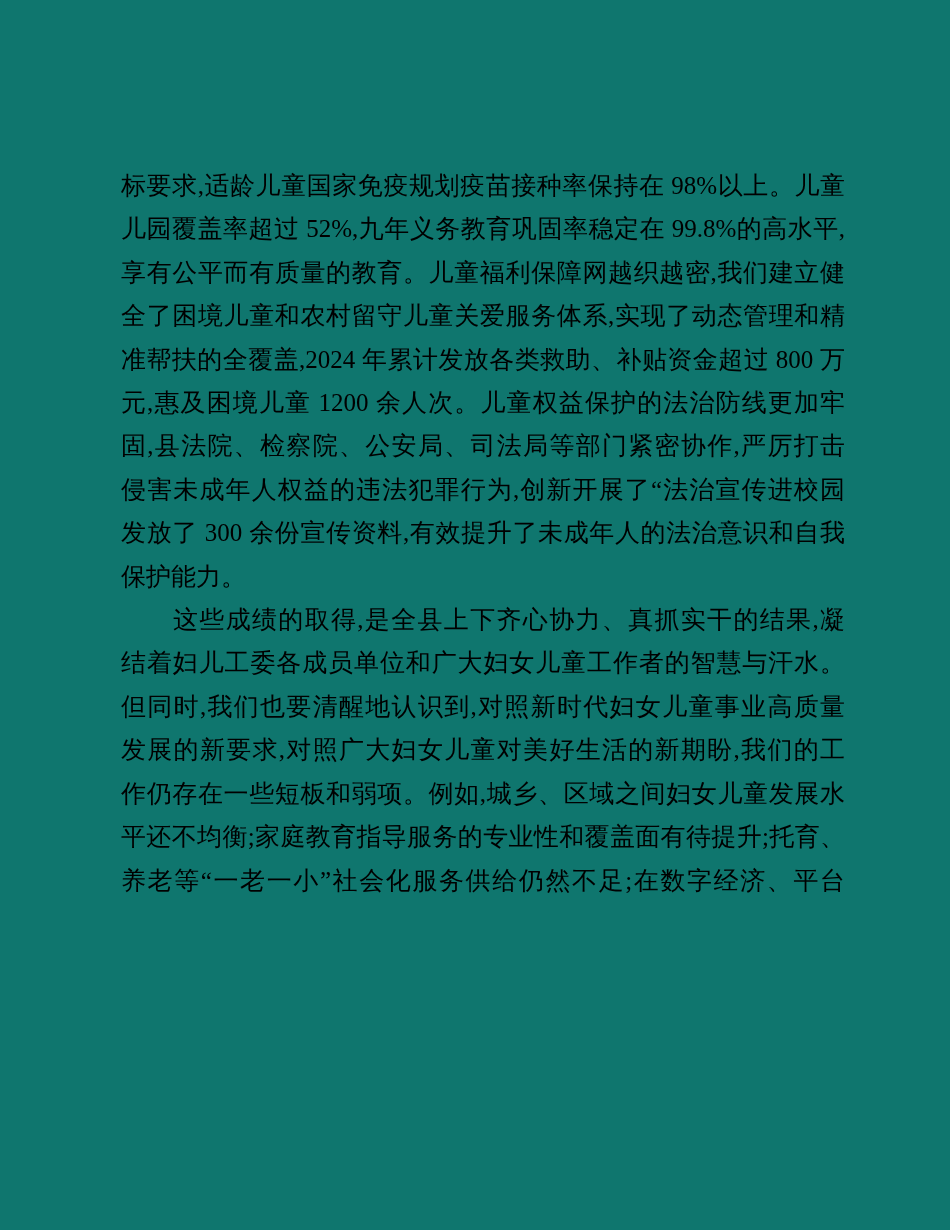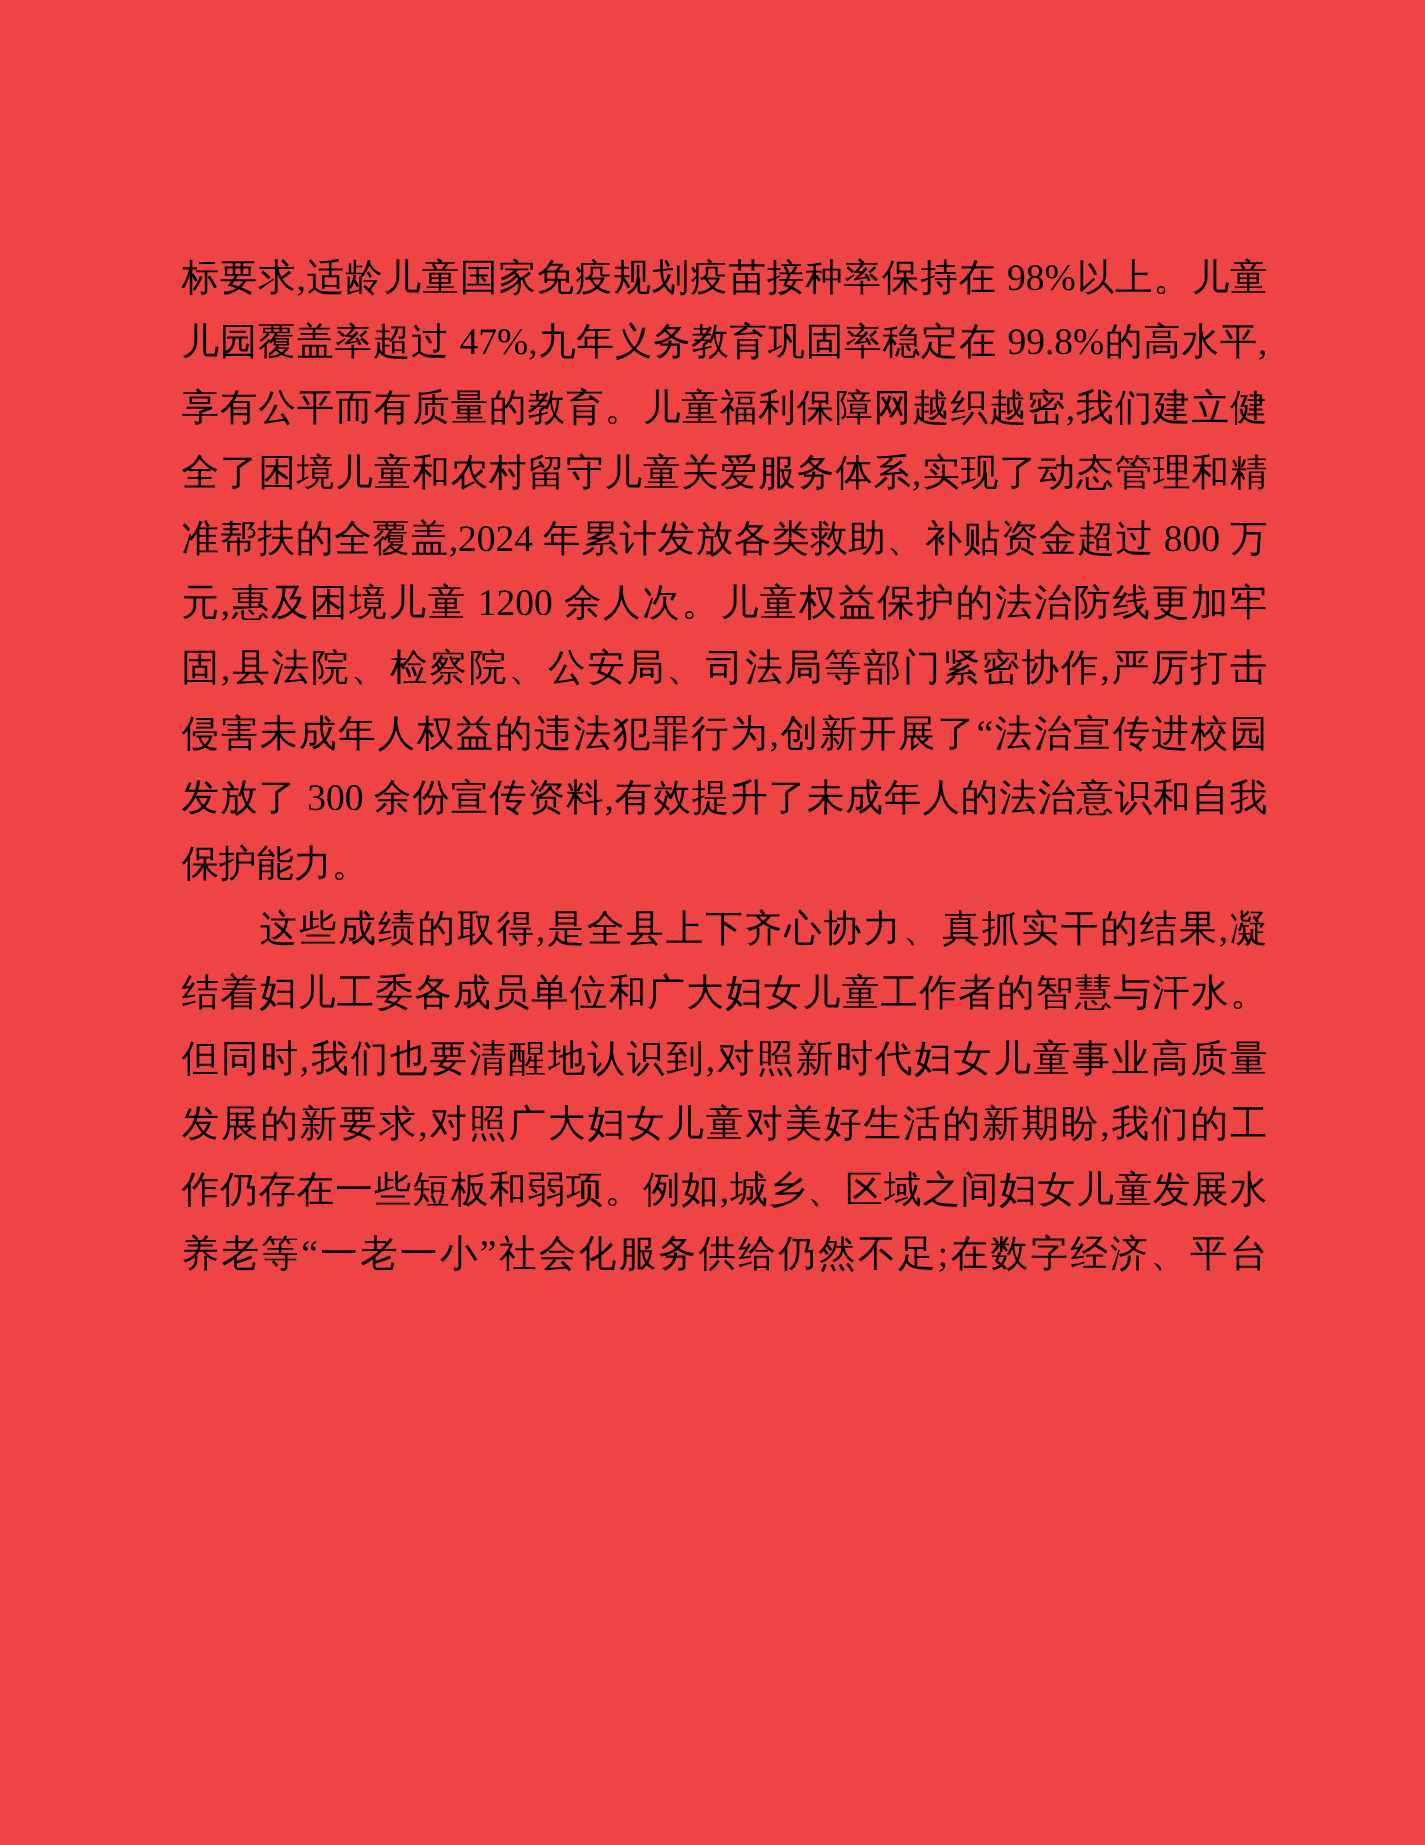--- a/index.html
+++ b/index.html
@@ -40,33 +40,34 @@
     text-align: left;
     text-align-last: left;
   }
   .line.indent {
     text-indent: 52px;
   }
 </style>
 </head>
 <body>
 
-<div class="page" style="background: #ef4444; color: rgb(0, 0, 0);">
+<div class="page" style="background: #0f766e; color: rgb(0, 0, 0);">
   <div class="text-block">
 
   <div class="line">标要求,适龄儿童国家免疫规划疫苗接种率保持在 98%以上。儿童</div>
-      <div class="line">儿园覆盖率超过 47%,九年义务教育巩固率稳定在 99.8%的高水平,</div>
+      <div class="line">儿园覆盖率超过 52%,九年义务教育巩固率稳定在 99.8%的高水平,</div>
       <div class="line">享有公平而有质量的教育。儿童福利保障网越织越密,我们建立健</div>
       <div class="line">全了困境儿童和农村留守儿童关爱服务体系,实现了动态管理和精</div>
       <div class="line">准帮扶的全覆盖,2024 年累计发放各类救助、补贴资金超过 800 万</div>
       <div class="line">元,惠及困境儿童 1200 余人次。儿童权益保护的法治防线更加牢</div>
       <div class="line">固,县法院、检察院、公安局、司法局等部门紧密协作,严厉打击</div>
       <div class="line">侵害未成年人权益的违法犯罪行为,创新开展了“法治宣传进校园</div>
       <div class="line">发放了 300 余份宣传资料,有效提升了未成年人的法治意识和自我</div>
       <div class="line plain">保护能力。</div>
       <div class="line indent">这些成绩的取得,是全县上下齐心协力、真抓实干的结果,凝</div>
       <div class="line">结着妇儿工委各成员单位和广大妇女儿童工作者的智慧与汗水。</div>
       <div class="line">但同时,我们也要清醒地认识到,对照新时代妇女儿童事业高质量</div>
       <div class="line">发展的新要求,对照广大妇女儿童对美好生活的新期盼,我们的工</div>
       <div class="line">作仍存在一些短板和弱项。例如,城乡、区域之间妇女儿童发展水</div>
+      <div class="line">平还不均衡;家庭教育指导服务的专业性和覆盖面有待提升;托育、</div>
       <div class="line">养老等“一老一小”社会化服务供给仍然不足;在数字经济、平台</div>
     </div>
 </div>
 
 </body></html>

